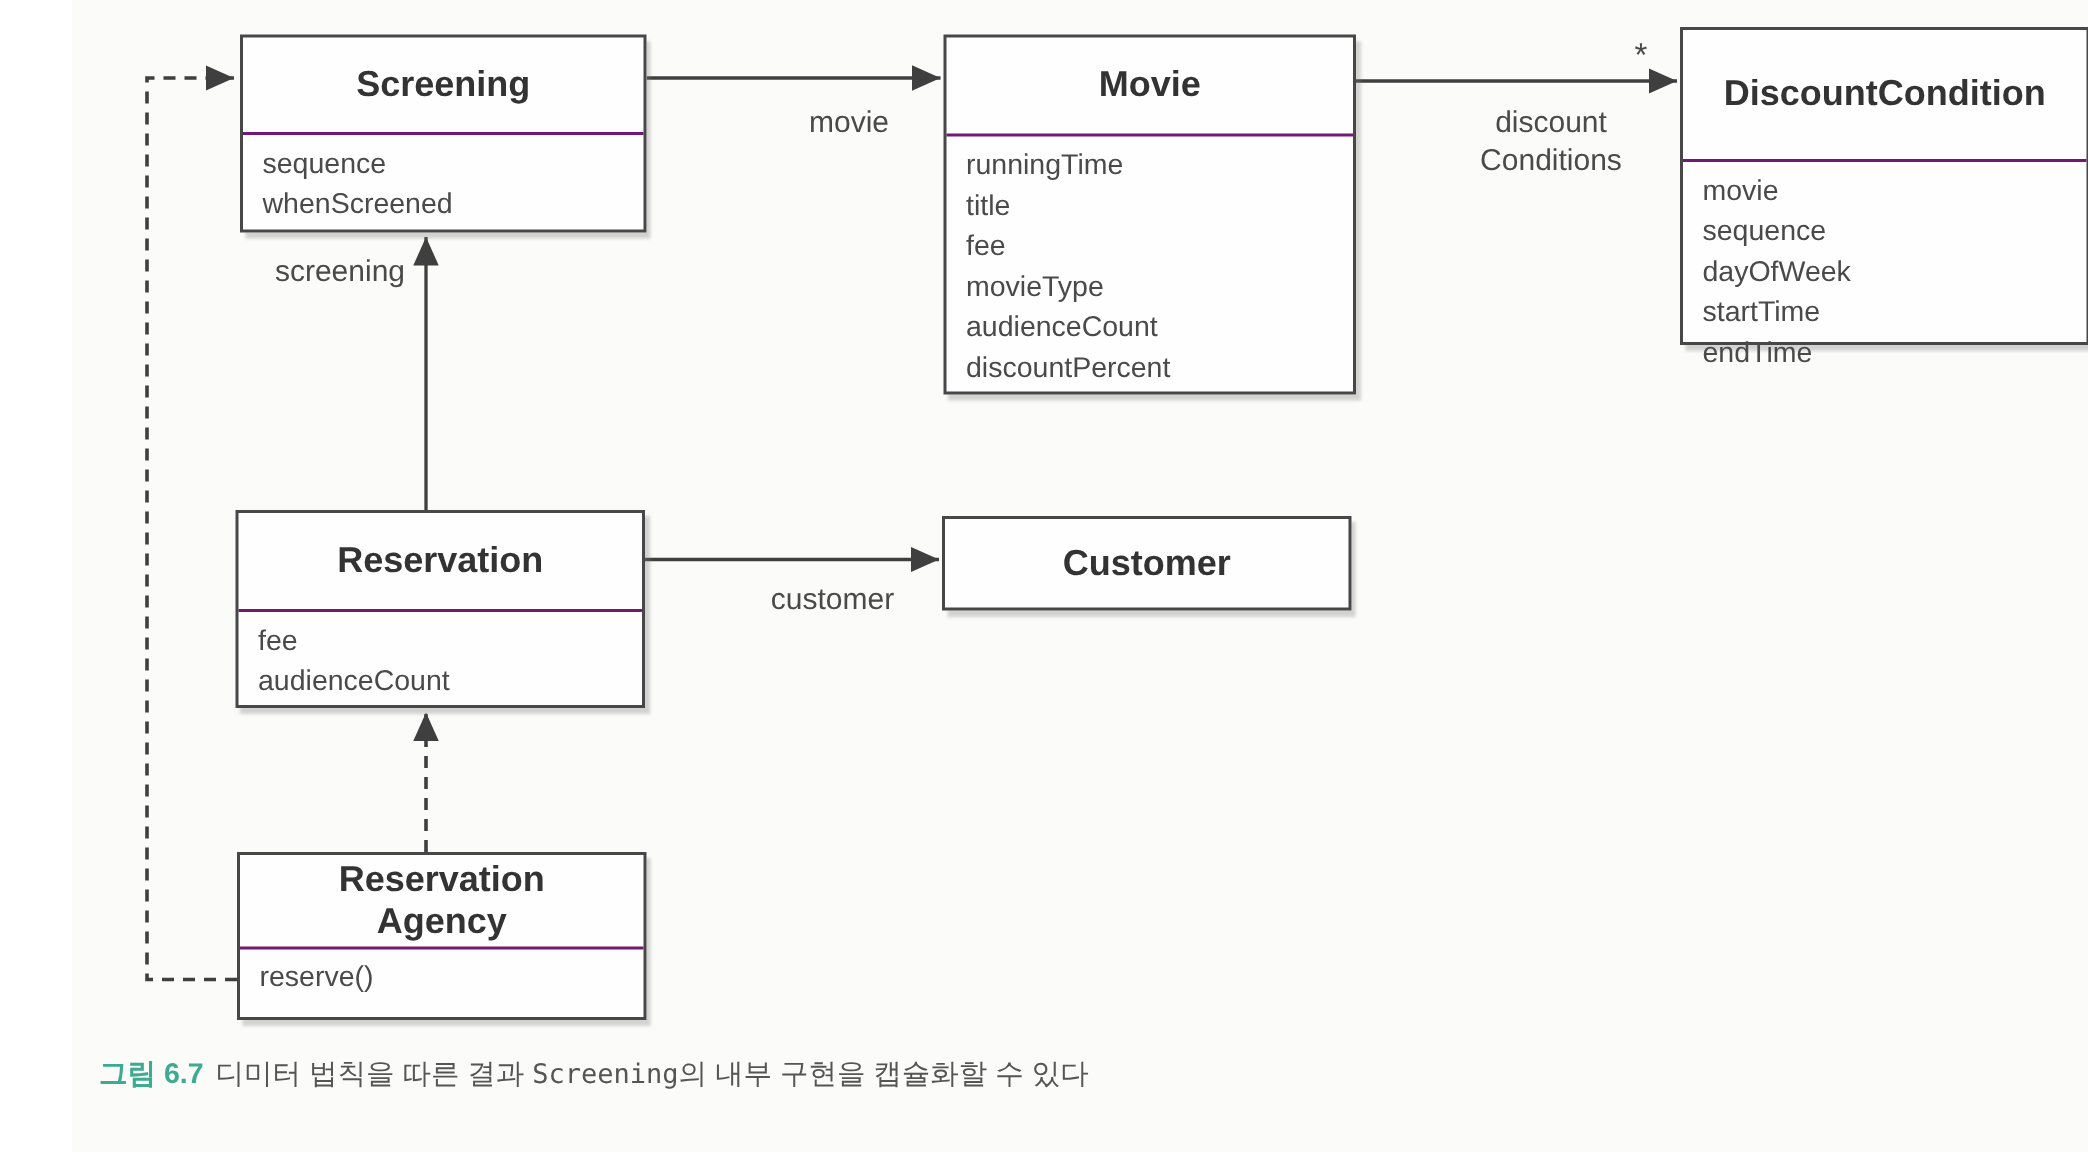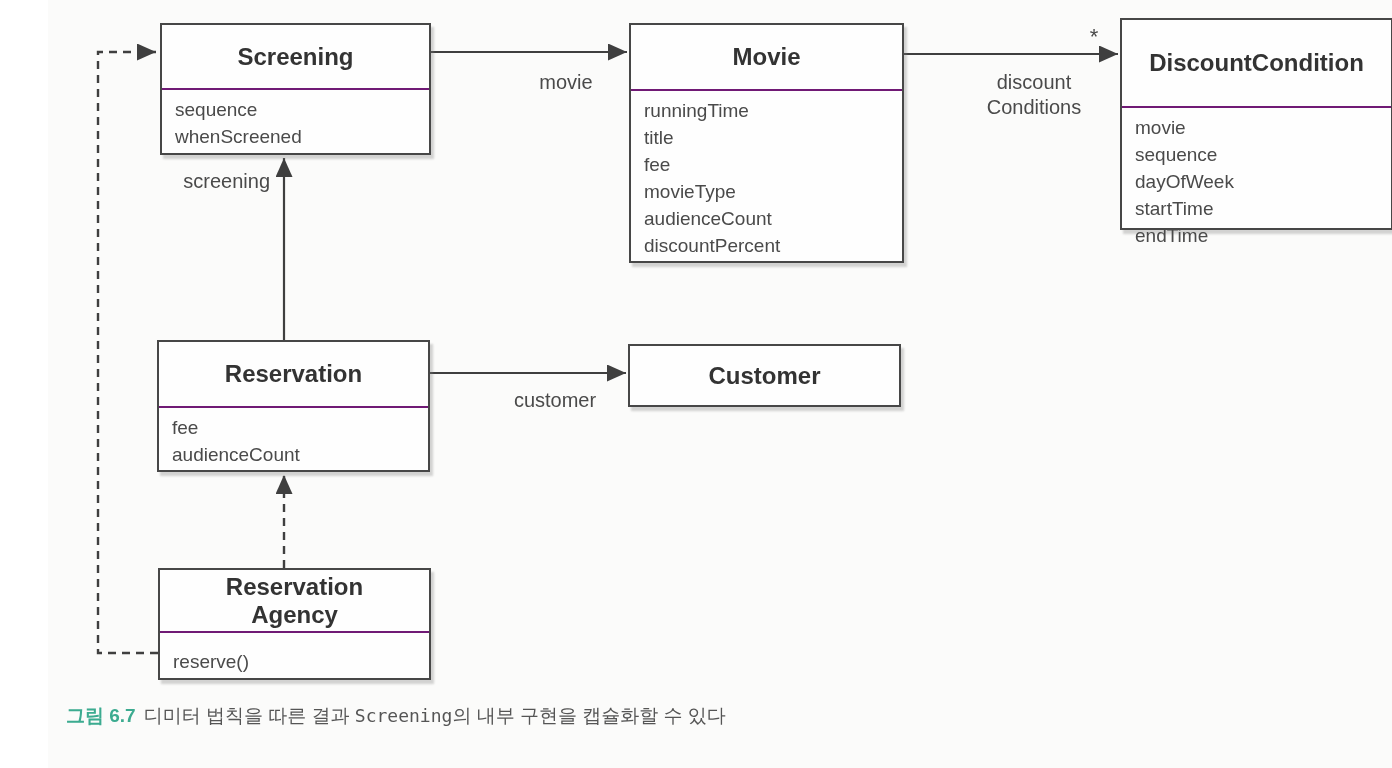--- a/index.html
+++ b/index.html
@@ -135,21 +135,21 @@
     </div>
   </div>
 
   <div class="uml-class" style="left:580px; top:344px; width:273px; height:63px;">
     <div class="uml-title" style="height:59px;">Customer</div>
   </div>
 
   <div class="uml-class" style="left:110px; top:568px; width:273px; height:112px;">
     <div class="uml-title" style="height:61px;">Reservation
 Agency</div>
-    <div class="uml-attrs" style="padding-top:15px;">
+    <div class="uml-attrs" style="padding-top:5px;">
       <div>reserve()</div>
     </div>
   </div>
 
   <div class="edge-label" style="left:468px; top:71px; width:100px; text-align:center;">movie</div>
 
   <div class="multiplicity" style="left:1036px; top:24px; width:20px; text-align:center;">*</div>
 
   <div class="edge-label" style="left:920px; top:70px; width:132px; text-align:center; line-height:25px;">
     <div>discount</div>

